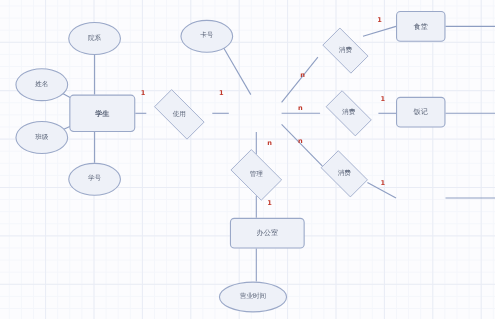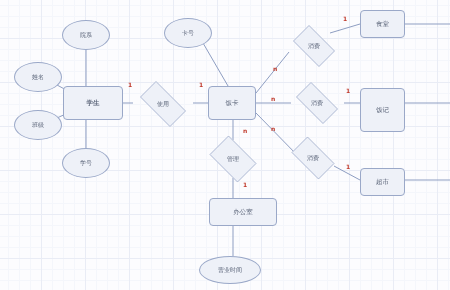--- a/index.html
+++ b/index.html
@@ -111,31 +111,25 @@
   <div class="node attr" style="left:164px;top:18px;width:48px;height:30px;">
     <span>卡号</span>
   </div>
   <div class="node attr" style="left:199px;top:256px;width:62px;height:28px;">
     <span>营业时间</span>
   </div>
 
   <div class="node entity" style="left:63px;top:86px;width:60px;height:34px;font-weight:bold;">
     <span>学生</span>
   </div>
-  <div class="node entity" style="left:208px;top:86px;width:48px;height:34px;">
-    <span>饭卡</span>
-  </div>
   <div class="node entity" style="left:360px;top:10px;width:45px;height:28px;">
     <span>食堂</span>
   </div>
-  <div class="node entity" style="left:360px;top:88px;width:45px;height:44px;">
+  <div class="node entity" style="left:360px;top:88px;width:45px;height:28px;">
     <span>饭记</span>
-  </div>
-  <div class="node entity" style="left:360px;top:168px;width:45px;height:28px;">
-    <span>超市</span>
   </div>
   <div class="node entity" style="left:209px;top:198px;width:68px;height:28px;">
     <span>办公室</span>
   </div>
 
   <div class="node rel" style="left:133px;top:88px;width:60px;height:32px;">
     <span class="rhombus"></span>
     <span class="rtext">使用</span>
   </div>
   <div class="node rel" style="left:288px;top:30px;width:52px;height:32px;">

